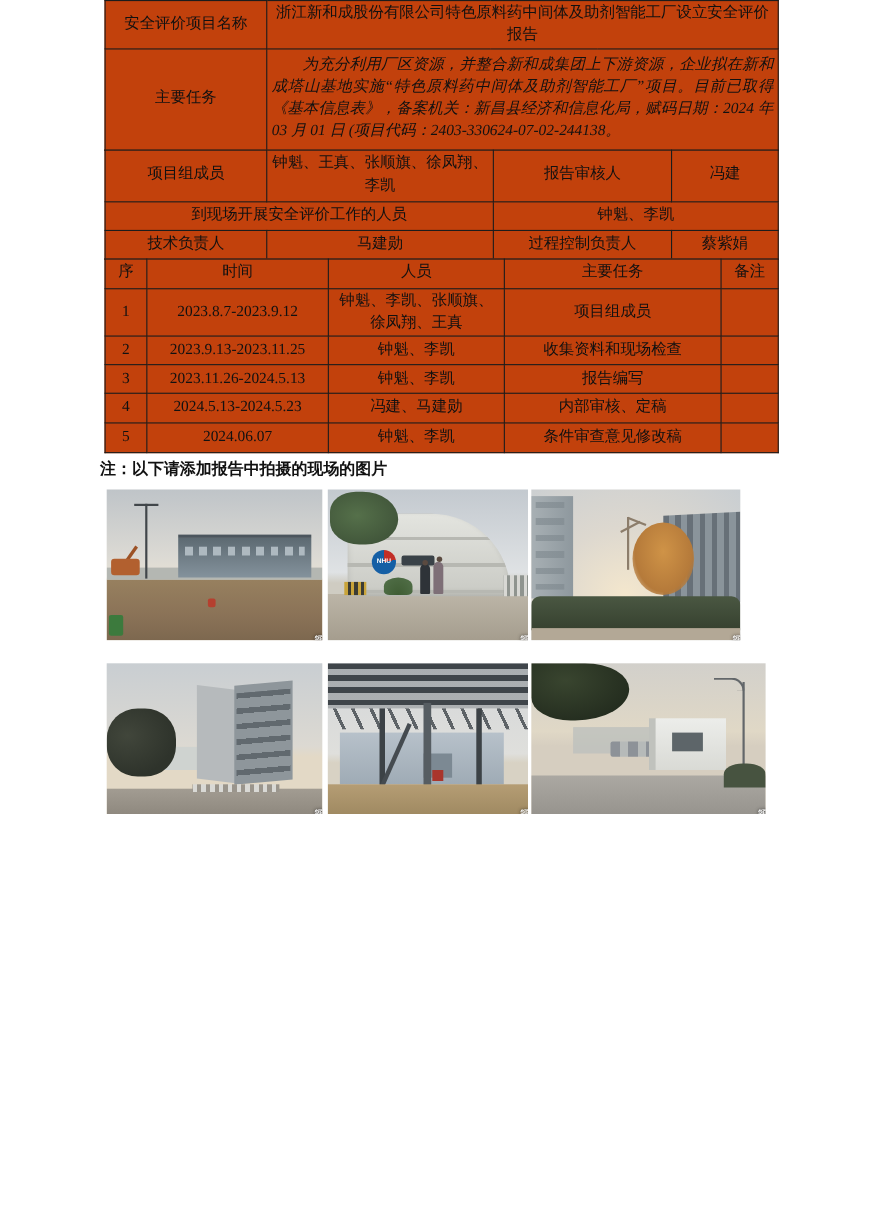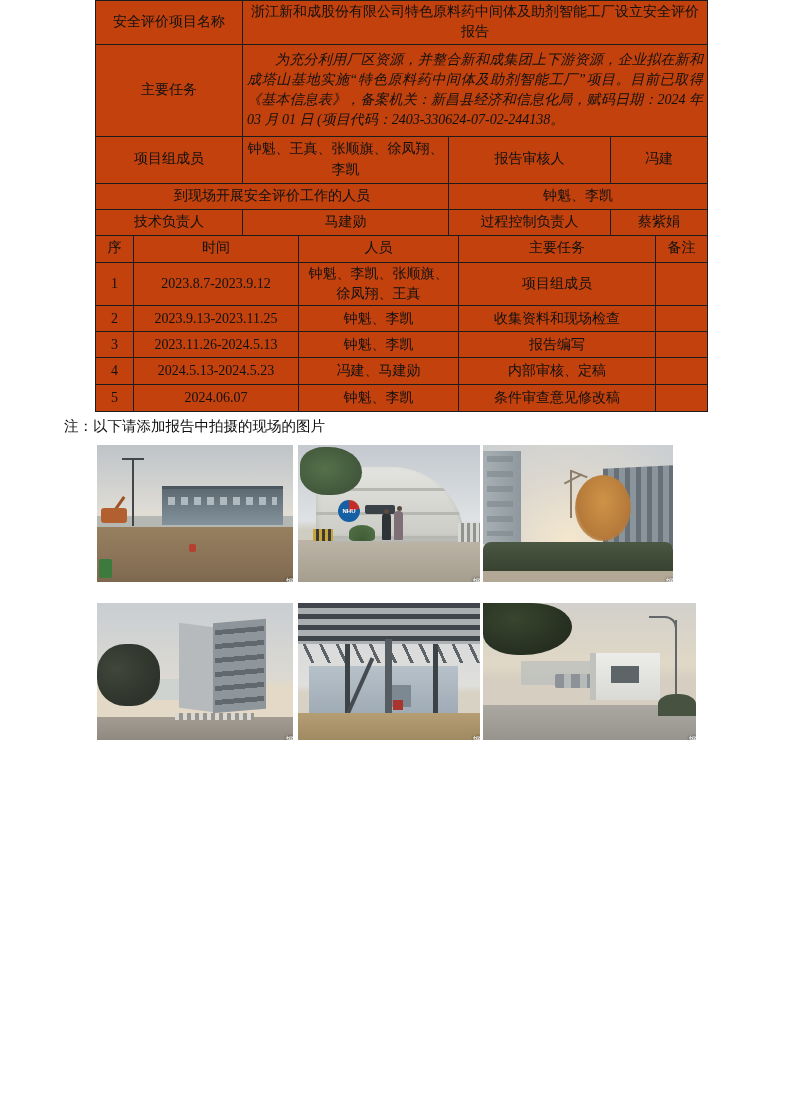--- a/index.html
+++ b/index.html
@@ -7,21 +7,21 @@
        font-family:"Liberation Serif","DejaVu Serif",serif;color:#111;}
   .title{margin:121px 0 9px 0;text-align:center;font-size:23px;font-weight:bold;letter-spacing:1px;}
   table.t{border-collapse:collapse;table-layout:fixed;width:612px;margin-left:95px;background:#c2410c;}
   table.t + table.t{margin-top:-1px;}
   table.t td{border:1px solid #1c1c1c;text-align:center;vertical-align:middle;
              font-size:14px;padding:1px 4px;line-height:1.45;overflow:hidden;}
   td.brief{text-align:left;padding:2px 9px;line-height:1.62;font-style:italic;}
   td.brief div{text-indent:2em;text-align:justify;}
   .r40{height:40px}.r24{height:24px}.r92{height:92px}.r27{height:27px}
   .r47{height:47px}.r26{height:26px}
-  .note-line{margin:5px 0 0 64px;font-size:14.5px;font-weight:normal;}
+  .note-line{margin:5px 0 0 91px;font-size:14.5px;font-weight:bold;}
   .photo-grid{margin-left:97px;margin-top:9px;}
   .prow{display:flex;}
   .prow2{margin-top:21px;}
   .photo{position:relative;overflow:hidden;height:137px;flex:0 0 auto;background:#ccc;}
   .photo div{position:absolute;}
   .ph1{width:196px;margin-right:5px;}
   .ph2{width:182px;margin-right:3px;}
   .ph3{width:190px;}
   .ph4{width:196px;margin-right:5px;}
   .ph5{width:182px;margin-right:3px;}

